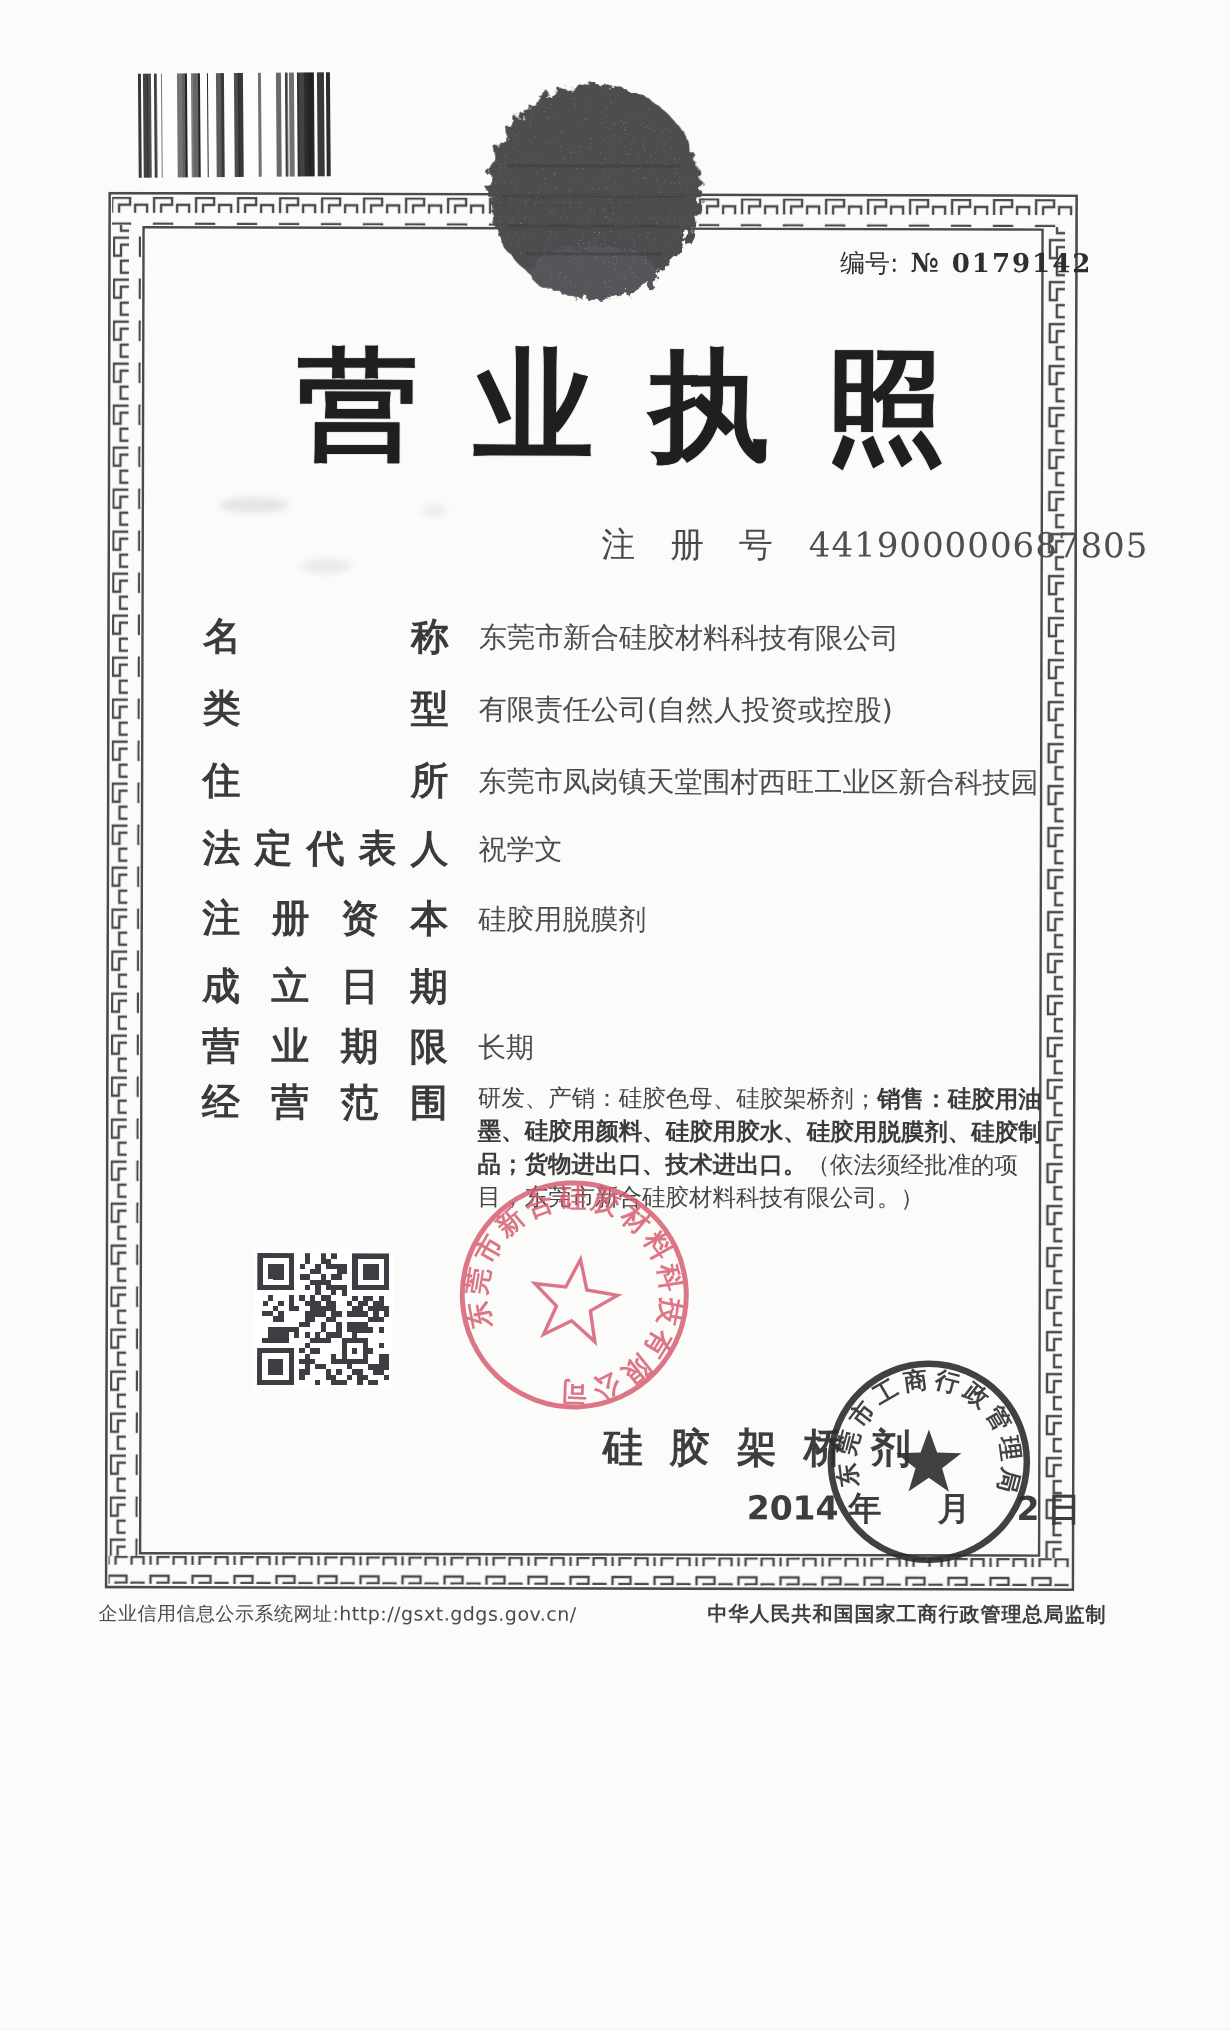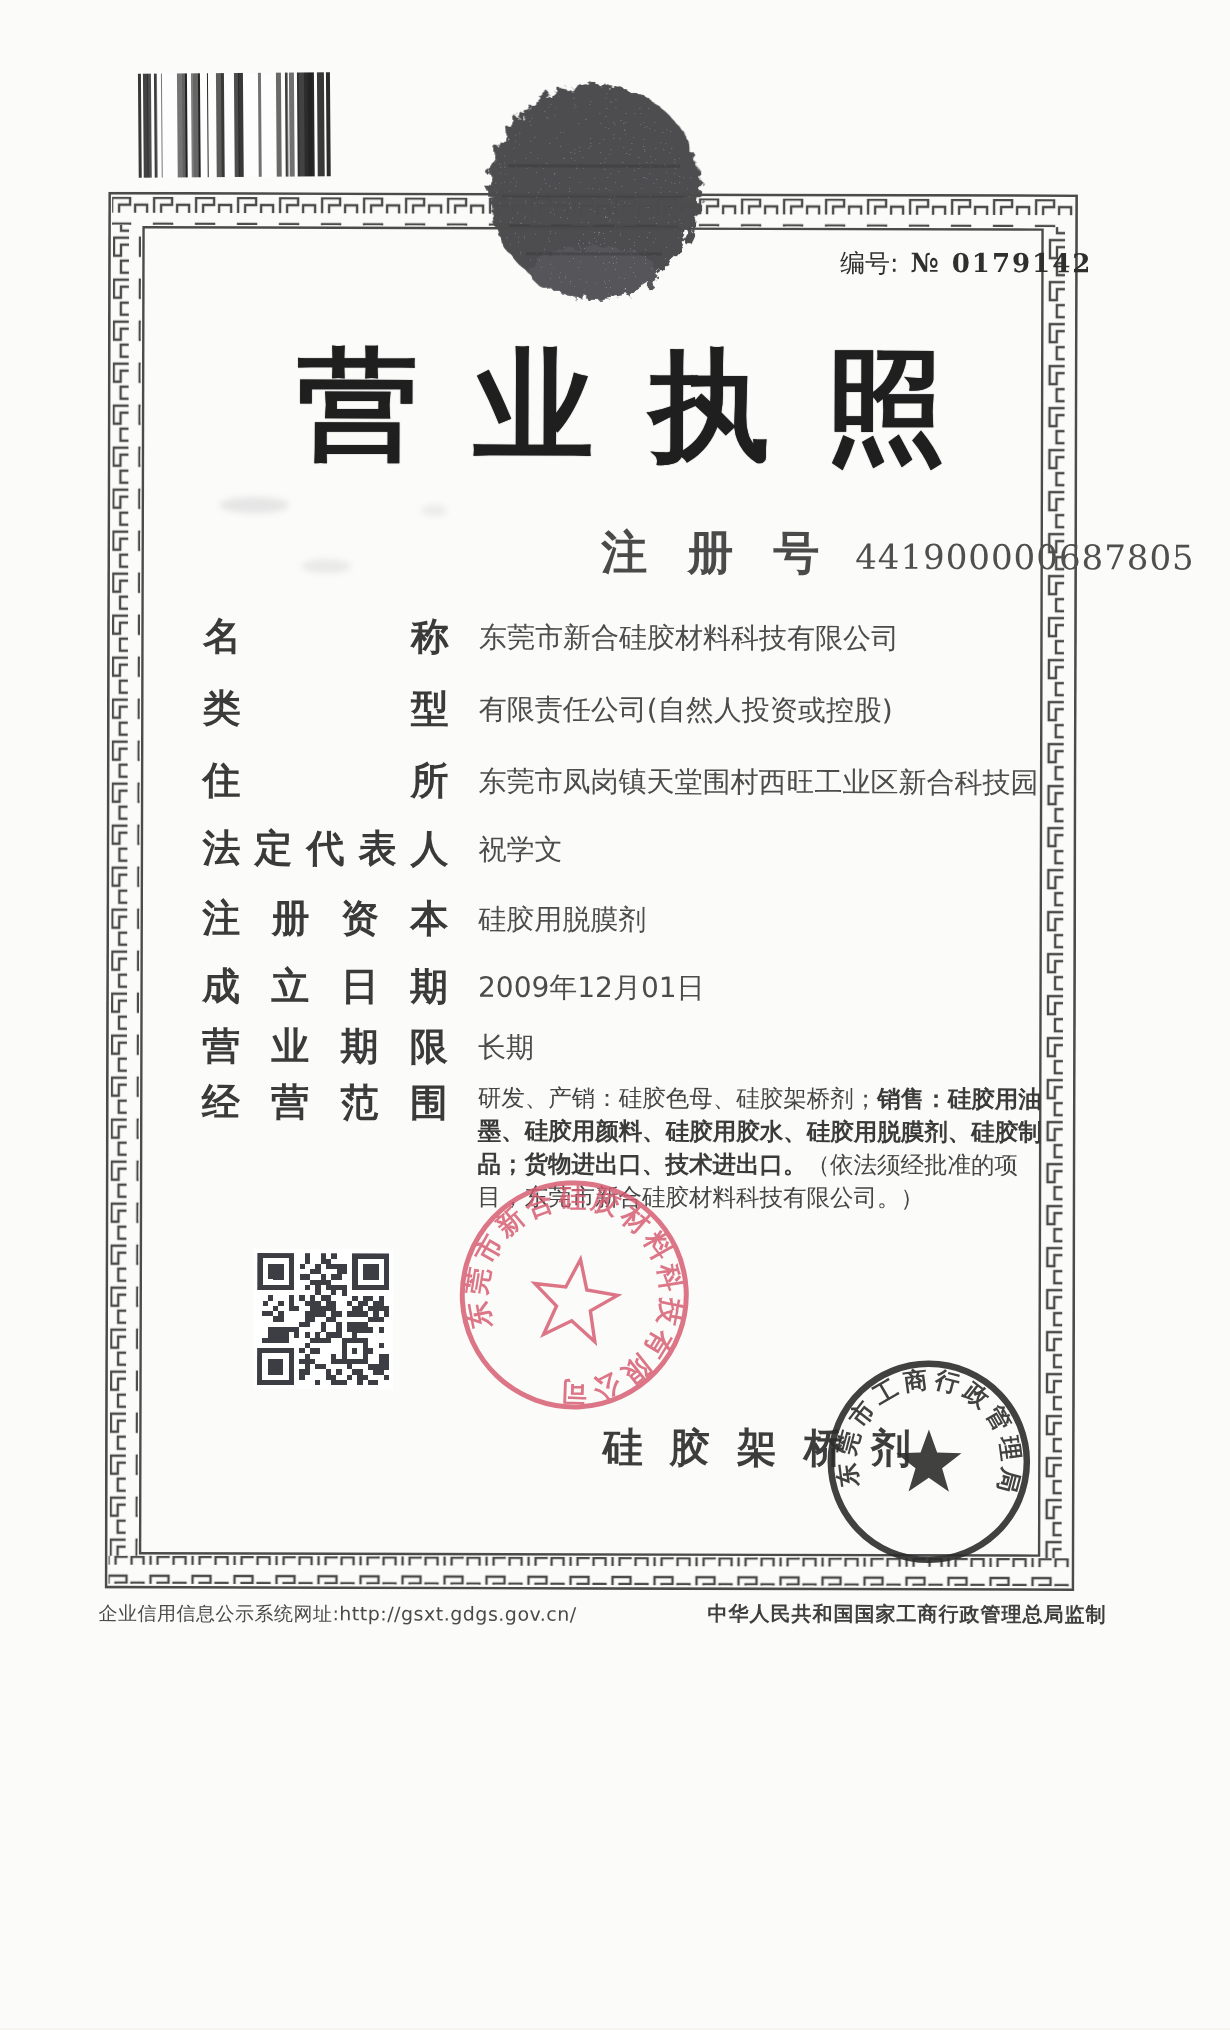--- a/index.html
+++ b/index.html
@@ -18,21 +18,21 @@
   
   #serial{position:absolute;left:838px;top:246px;font-size:25px;color:#2f2f2f;white-space:nowrap;}
   #serial .sv{font-family:"DejaVu Serif","Liberation Serif",serif;font-weight:600;font-size:26px;letter-spacing:2px;margin-left:12px;}
 
   
   #title{position:absolute;left:296px;top:326px;font-size:120px;font-weight:bold;color:#1f1f1f;
          letter-spacing:56px;white-space:nowrap;text-shadow:0 0 1px #333;}
 
   
   #regline{position:absolute;left:600px;top:522px;white-space:nowrap;color:#4a4a4a;}
-  #regline .rl{font-size:46px;font-weight:700;letter-spacing:12px;}
+  #regline .rl{font-size:34px;font-weight:400;letter-spacing:12px;}
   #regline .rn{font-family:"DejaVu Serif","Liberation Serif",serif;font-size:34px;letter-spacing:1px;margin-left:24px;color:#4f4f4f;}
 
   
   #fields{position:absolute;left:202px;top:600px;width:860px;height:660px;}
   .row{position:absolute;left:0;display:flex;align-items:flex-start;}
   .flabel{width:246px;display:flex;justify-content:space-between;font-size:38px;font-weight:600;color:#3a3a3a;flex:none;}
   .fvalue{margin-left:30px;padding-top:7px;font-size:28px;color:#4c4c4c;white-space:nowrap;}
   .fvalue.scope{width:565px;white-space:normal;font-size:23.5px;line-height:33px;padding-top:4px;color:#454545;}
   .fvalue.scope b{font-weight:700;color:#3b3b3b;}
 
@@ -157,21 +157,20 @@
           </div>
           <div class="fvalue">硅胶用脱膜剂</div>
         </div>
         <div class="row" style="top: 362px;">
           <div class="flabel">
             <span>成</span>
             <span>立</span>
             <span>日</span>
             <span>期</span>
           </div>
-          <div class="fvalue">2009年12月01日</div>
         </div>
         <div class="row" style="top: 422px;">
           <div class="flabel">
             <span>营</span>
             <span>业</span>
             <span>期</span>
             <span>限</span>
           </div>
           <div class="fvalue">长期</div>
         </div>
@@ -402,20 +401,21 @@
             <path id="redArc" d="M0,-88 A88,88 0 1,1 -0.01,-88" fill="none"></path>
           </defs>
         <text font-size="27" font-weight="700" fill="#d6596f" letter-spacing="4" font-family="'DejaVu Sans',sans-serif">
           <textPath id="redSealText" href="#redArc" startOffset="6">东莞市新合硅胶材料科技有限公司</textPath>
         </text>
       </g>
       <polygon points="0,-44 10.6,-14.6 41.8,-13.6 17.1,5.6 25.9,35.6 0,18 -25.9,35.6 -17.1,5.6 -41.8,-13.6 -10.6,-14.6" transform="translate(0,8) rotate(8)" fill="none" stroke="#d6596f" stroke-width="3.4"></polygon>
     </svg>
 
     <div id="registrar">硅胶架桥剂</div>
+    <div id="dateline"><span style="margin-right: 10px;">2014</span><span style="margin-right: 56px;">年</span><span style="margin-right: 46px;">月</span><span style="margin-right: 8px;">2</span><span style="margin-right: 0px;">日</span></div>
 
     <svg id="blackseal" width="234" height="234" viewBox="-117 -117 234 234">
       <g transform="rotate(-112)">
         <circle r="98" fill="none" stroke="#2d2d2d" stroke-width="6.5"></circle>
         <defs>
             <path id="blkArc" d="M0,-74 A74,74 0 1,1 -0.01,-74" fill="none"></path>
           </defs>
         <text font-size="24" font-weight="700" fill="#2d2d2d" letter-spacing="5" font-family="'DejaVu Sans',sans-serif">
           <textPath id="blackSealText" href="#blkArc" startOffset="4">东莞市工商行政管理局</textPath>
         </text>

